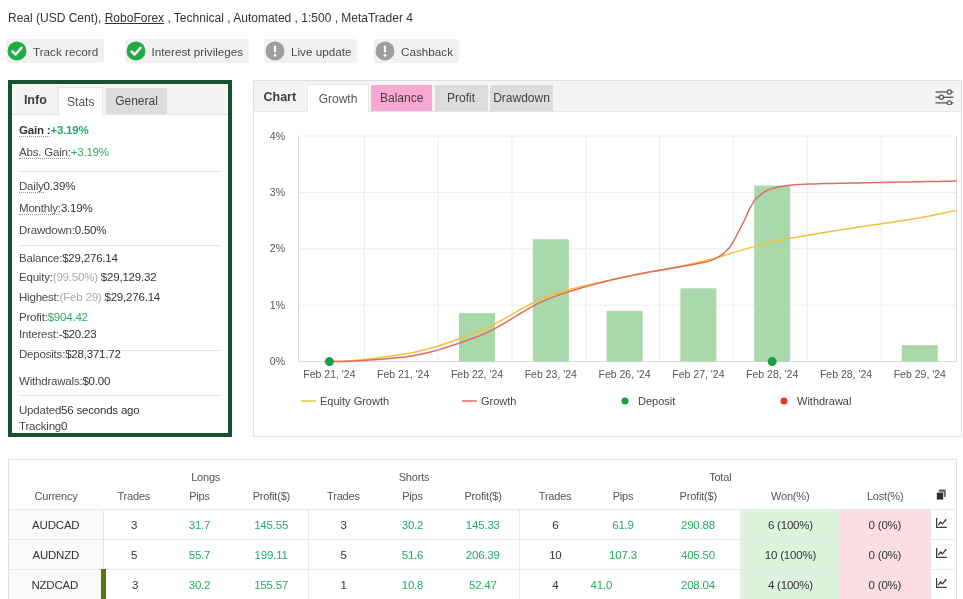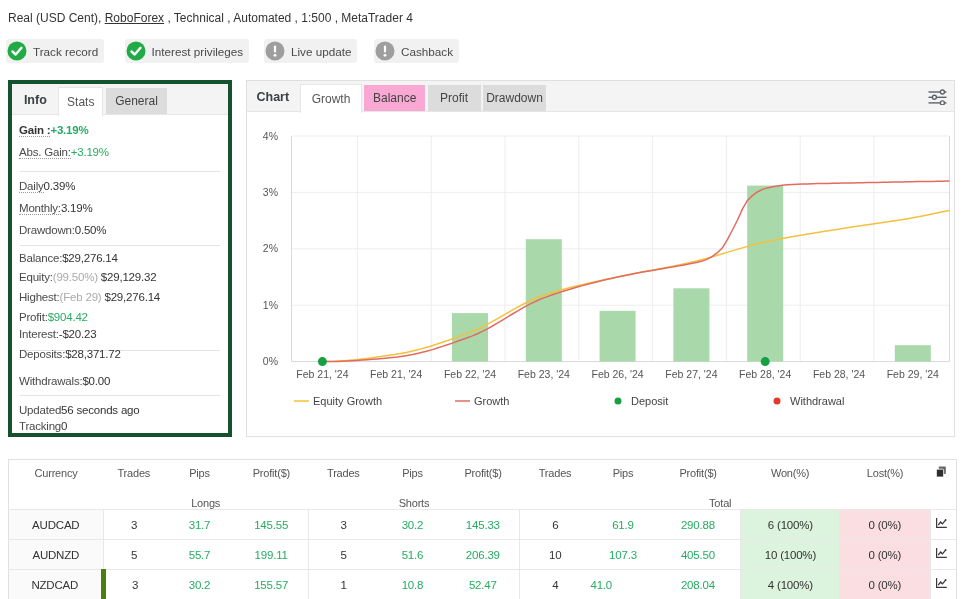--- a/index.html
+++ b/index.html
@@ -109,21 +109,21 @@
   <div class="row" style="top:320px;">
       <span>Updated</span>
       <span class="v">56 seconds ago</span>
     </div>
   <div class="row" style="top:336.2px;">
       <span>Tracking</span>
       <span class="v">0</span>
     </div>
 </div>
 
-<div class="abs" style="left:246px;top:80px;width:709px;height:357px;border:1px solid #e0e0e0;background:#fff;">
+<div class="abs" style="left:253px;top:80px;width:709px;height:357px;border:1px solid #e0e0e0;background:#fff;">
   <div class="abs" style="left:0;top:0;right:0;height:31px;background:#f4f4f4;border-bottom:1px solid #e6e6e6;"></div>
   <div class="abs" style="left:9.5px;top:2px;height:28px;line-height:28px;font-size:12.5px;font-weight:bold;color:#3c4043;">Chart</div>
   <div class="abs" style="left:53.3px;top:3px;height:29px;line-height:28px;width:61.5px;text-align:center;font-size:12px;color:#555;background:#fff;border:1px solid #e6e6e6;border-bottom:none;">Growth</div>
   <div class="abs" style="left:117.4px;top:4px;height:26px;line-height:26px;width:60.6px;text-align:center;font-size:12px;color:#444;background:#f9a8d4;">Balance</div>
   <div class="abs" style="left:180.5px;top:4px;height:26px;line-height:26px;width:53px;text-align:center;font-size:12px;color:#444;background:#dcdcdc;">Profit</div>
   <div class="abs" style="left:236.1px;top:4px;height:26px;line-height:26px;width:62.9px;text-align:center;font-size:12px;color:#444;background:#dcdcdc;">Drawdown</div>
 
   <svg class="abs" style="right:7.5px;top:8px;" width="19" height="16" viewBox="0 0 19 16" fill="none" stroke="#5f6368" stroke-width="1.4">
     <line x1="0.5" y1="3" x2="18.5" y2="3"></line>
       <circle cx="14.4" cy="3" r="2" fill="#fff"></circle>
@@ -212,44 +212,44 @@
       <col style="width:68px">
       <col style="width:73.2px">
 <col style="width:70.8px">
       <col style="width:65px">
       <col style="width:85.4px">
 <col style="width:98.6px">
       <col style="width:91.3px">
       <col style="width:25.7px">
 </colgroup>
 <tbody>
-      <tr style="height:27px;font-size:11px;color:#555;">
+      <tr style="height:23px;font-size:11px;color:#555;">
+  <td></td>
+  <td colspan="3" style="text-align:center;vertical-align:bottom;">Longs</td>
+  <td colspan="3" style="text-align:center;vertical-align:bottom;">Shorts</td>
+  <td colspan="5" style="text-align:center;vertical-align:bottom;padding-right:10px;">Total</td>
+  <td></td>
+</tr>
+<tr style="height:27px;font-size:11px;color:#555;">
   <td style="text-align:center;">Currency</td>
   <td style="text-align:center;">Trades</td>
         <td style="text-align:center;">Pips</td>
         <td style="text-align:center;">Profit($)</td>
   <td style="text-align:center;">Trades</td>
         <td style="text-align:center;">Pips</td>
         <td style="text-align:center;">Profit($)</td>
   <td style="text-align:center;">Trades</td>
         <td style="text-align:center;">Pips</td>
         <td style="text-align:center;">Profit($)</td>
   <td style="text-align:center;">Won(%)</td>
         <td style="text-align:center;">Lost(%)</td>
   <td style="text-align:center;padding-right:4px;"><svg width="10" height="12" viewBox="0 0 10 12">
             <rect x="2.8" y="0.5" width="7" height="7.5" rx="0.8" fill="#666"></rect>
             <rect x="0.4" y="3.2" width="7.2" height="7.8" rx="0.8" fill="#2e2e2e" stroke="#fff" stroke-width="0.8"></rect>
           </svg></td>
-</tr>
-<tr style="height:23px;font-size:11px;color:#555;">
-  <td></td>
-  <td colspan="3" style="text-align:center;vertical-align:bottom;">Longs</td>
-  <td colspan="3" style="text-align:center;vertical-align:bottom;">Shorts</td>
-  <td colspan="5" style="text-align:center;vertical-align:bottom;padding-right:10px;">Total</td>
-  <td></td>
 </tr>
 <tr style="height:30px;border-top:1px solid #e8e8e8;">
   <td style="text-align:center;background:#fafafa;border-right:1px solid #e8e8e8;">AUDCAD</td>
   <td style="text-align:center;">3</td>
         <td class="g" style="text-align:center;">31.7</td>
         <td class="g" style="text-align:center;border-right:1px solid #e8e8e8;">145.55</td>
   <td style="text-align:center;">3</td>
         <td class="g" style="text-align:center;">30.2</td>
         <td class="g" style="text-align:center;border-right:1px solid #e8e8e8;">145.33</td>
   <td style="text-align:center;">6</td>

